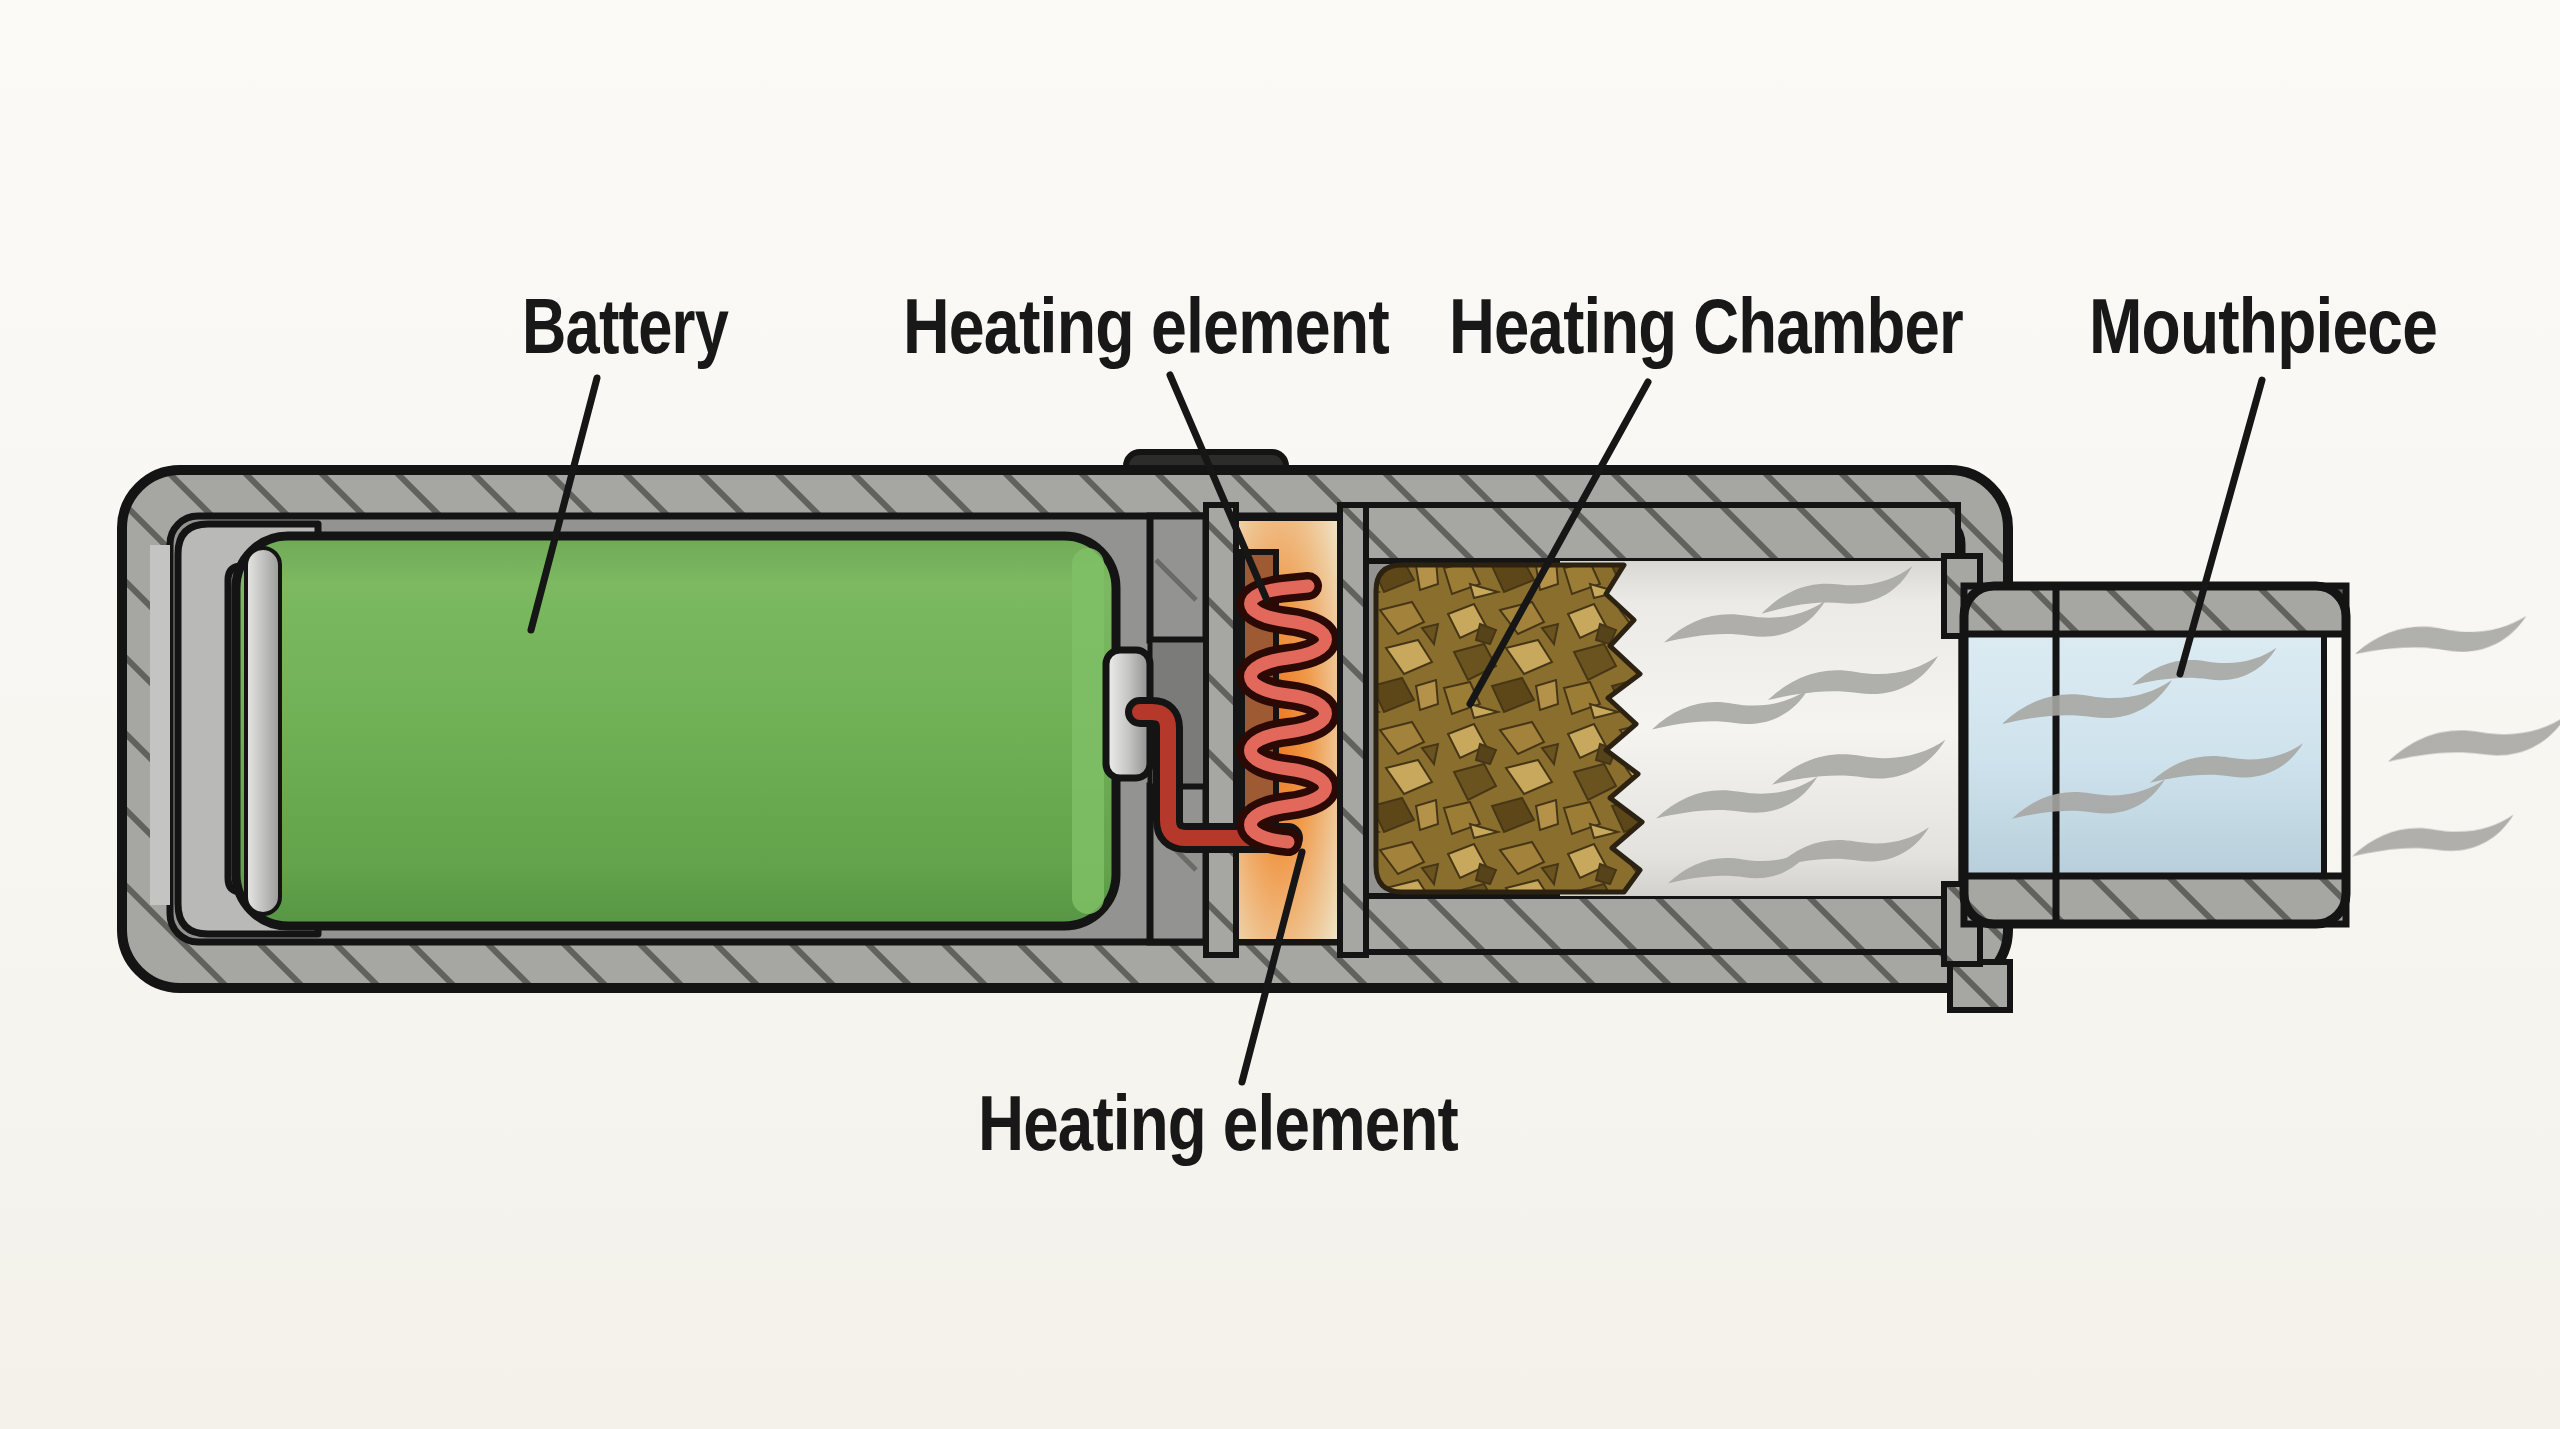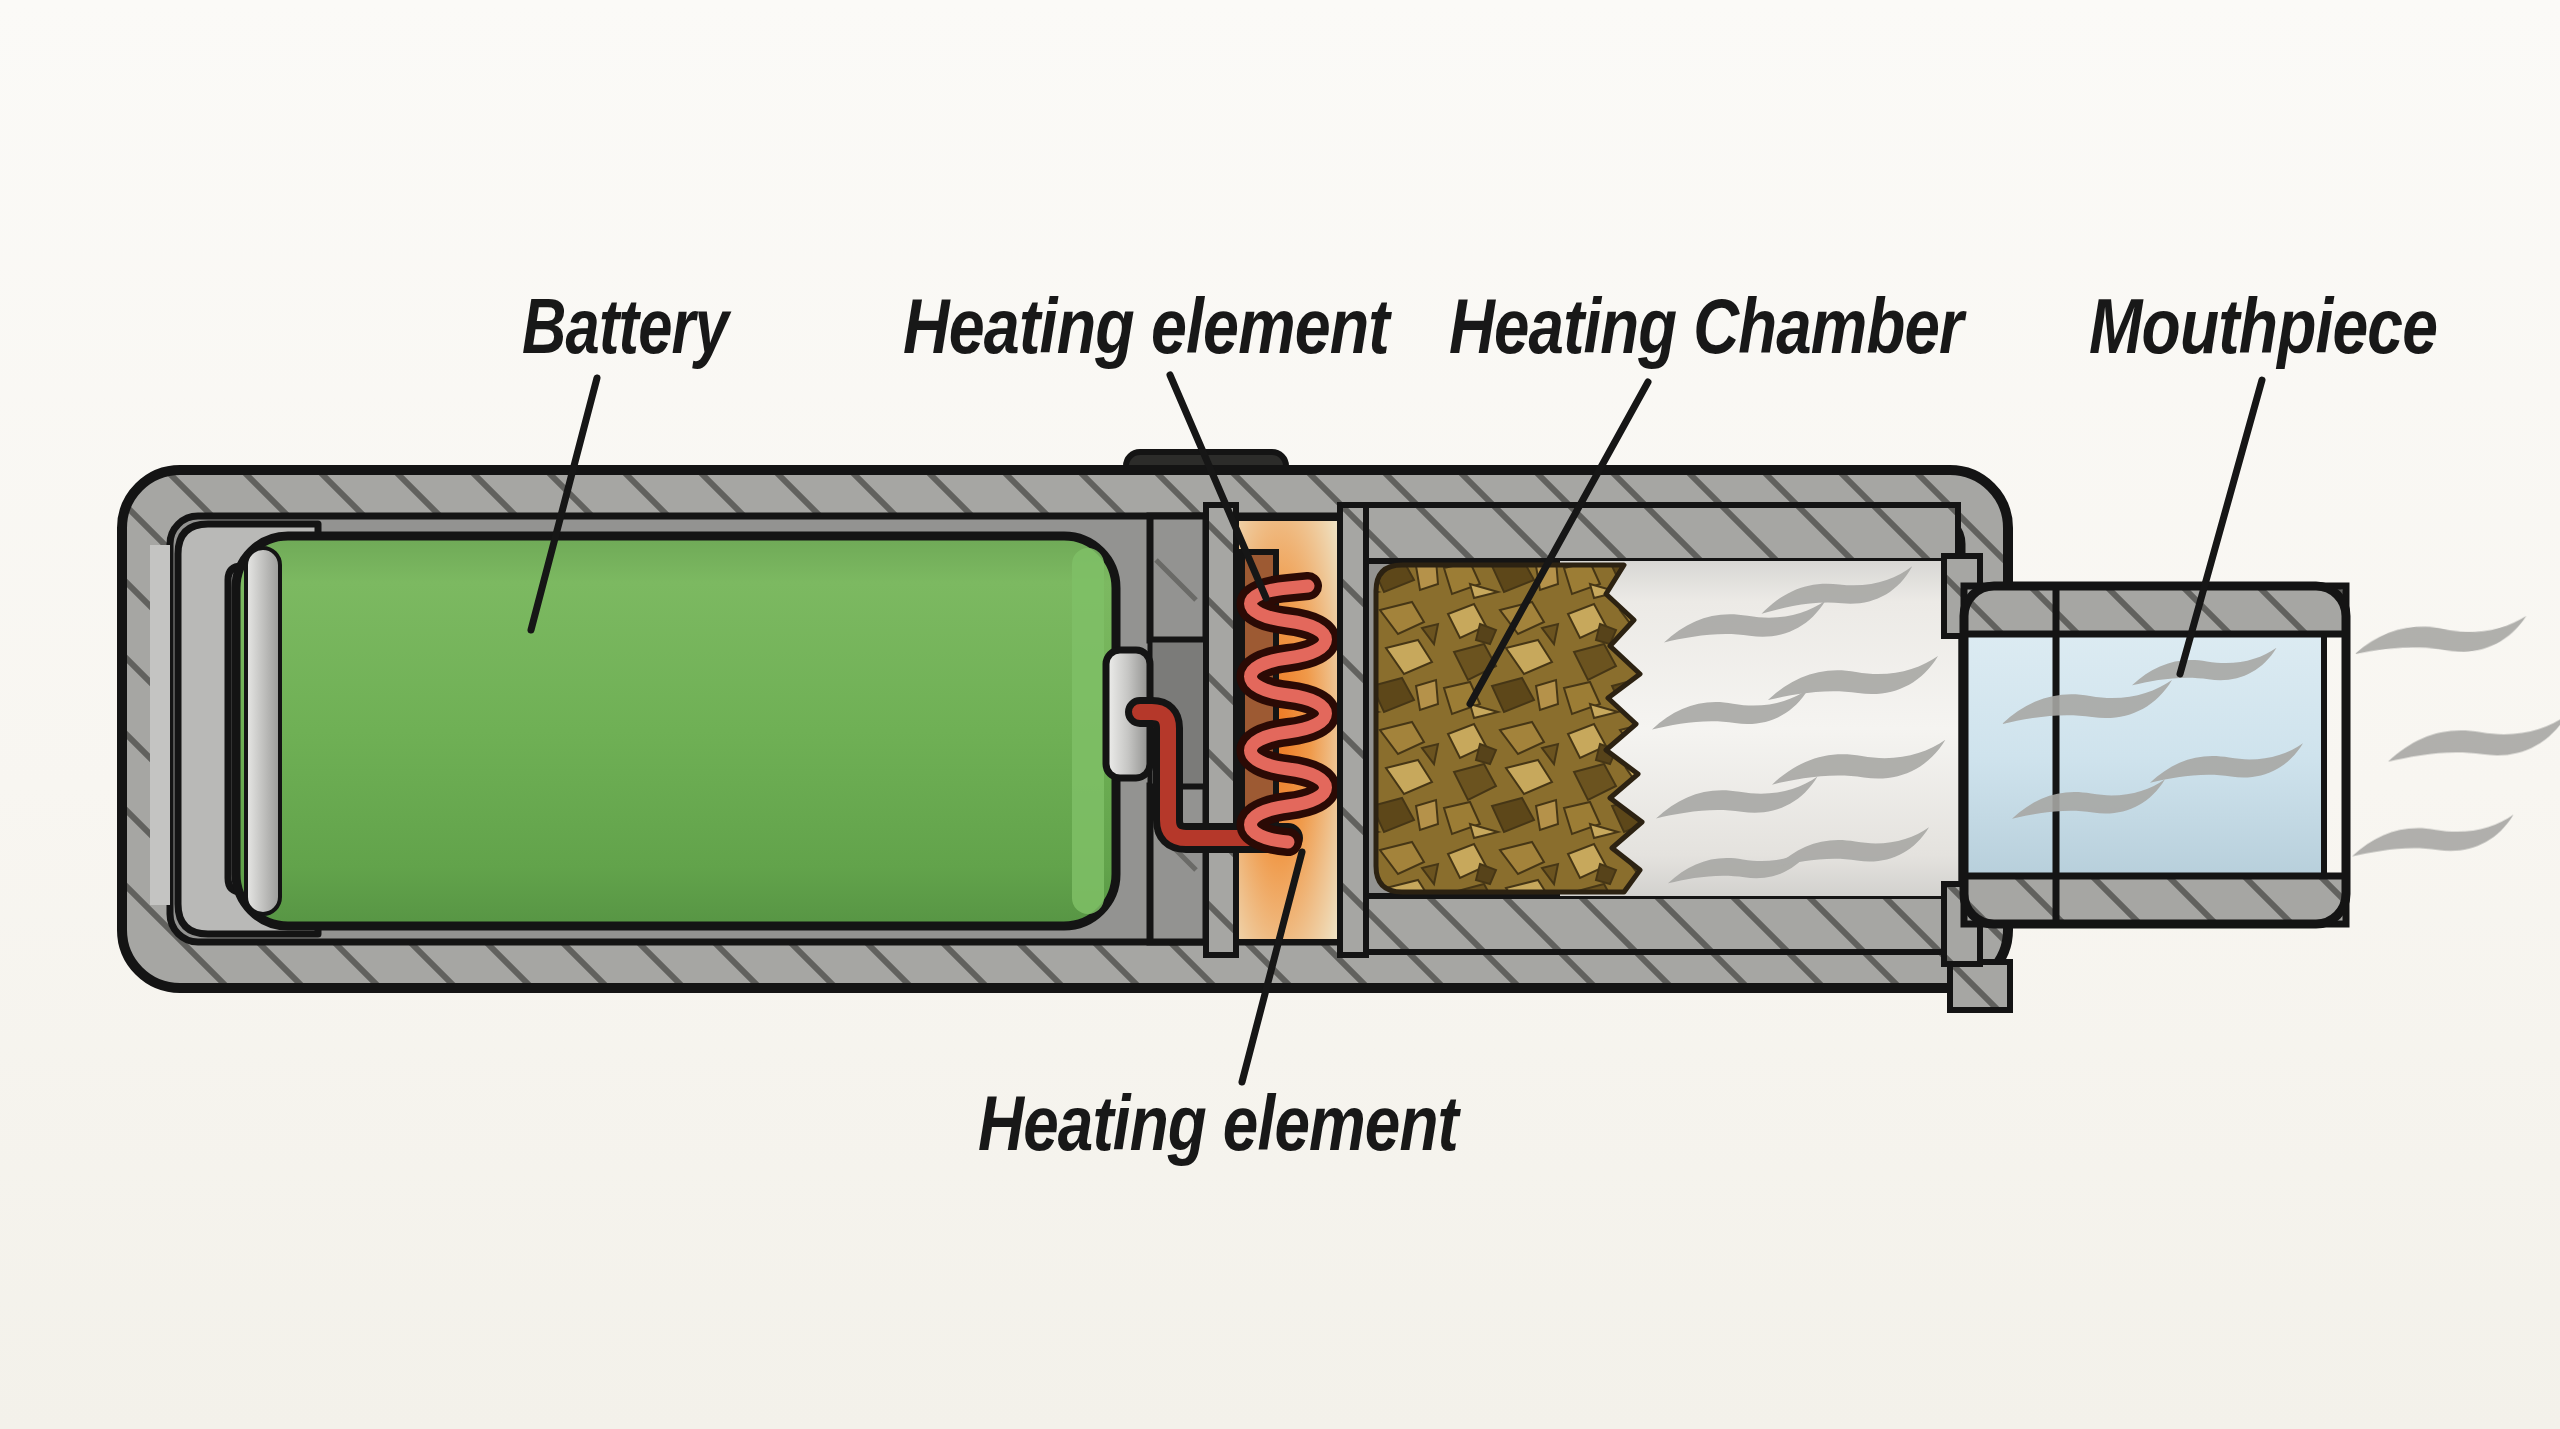--- a/index.html
+++ b/index.html
@@ -1,16 +1,16 @@
 <!DOCTYPE html>
 <html><head>
 <meta charset="utf-8">
 <style>
   html,body{margin:0;padding:0;background:#f8f6f1;overflow:hidden;}
-  .canvas{position:relative;width:2560px;height:1429px;background:linear-gradient(180deg,#fbfaf7 0%,#f8f6f1 55%,#f3f1ea 100%);font-family:"Liberation Sans",sans-serif;font-style:italic;}
+  .canvas{position:relative;width:2560px;height:1429px;background:linear-gradient(180deg,#fbfaf7 0%,#f8f6f1 55%,#f3f1ea 100%);font-family:"Liberation Sans",sans-serif;}
   svg{position:absolute;left:0;top:0;}
   .lbl{font-family:"Liberation Sans",sans-serif;font-weight:700;font-size:78px;fill:#181818;letter-spacing:-1px;}
 </style>
 </head>
 <body>
 
 <div class="canvas">
 <svg width="2560" height="1429" viewBox="0 0 2560 1429">
   <defs>
     <pattern id="hatch" patternUnits="userSpaceOnUse" width="76" height="76">

